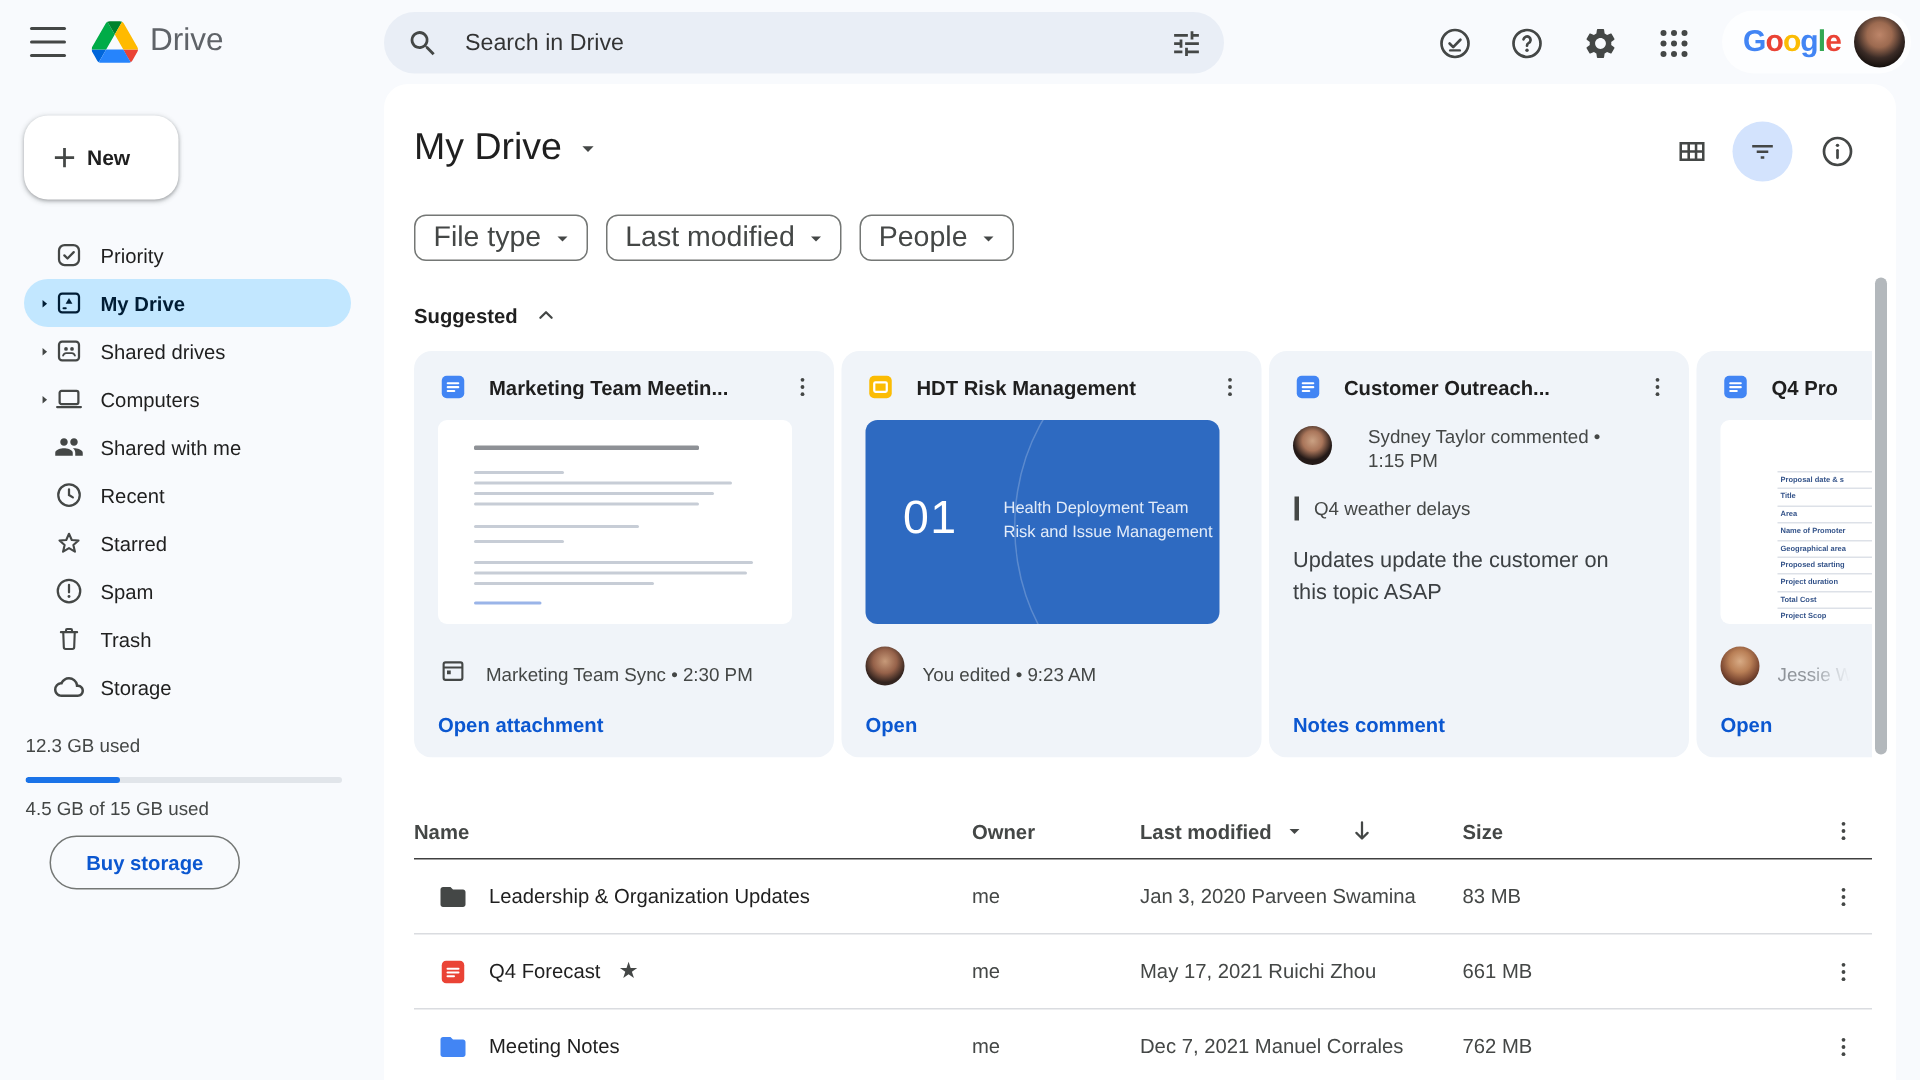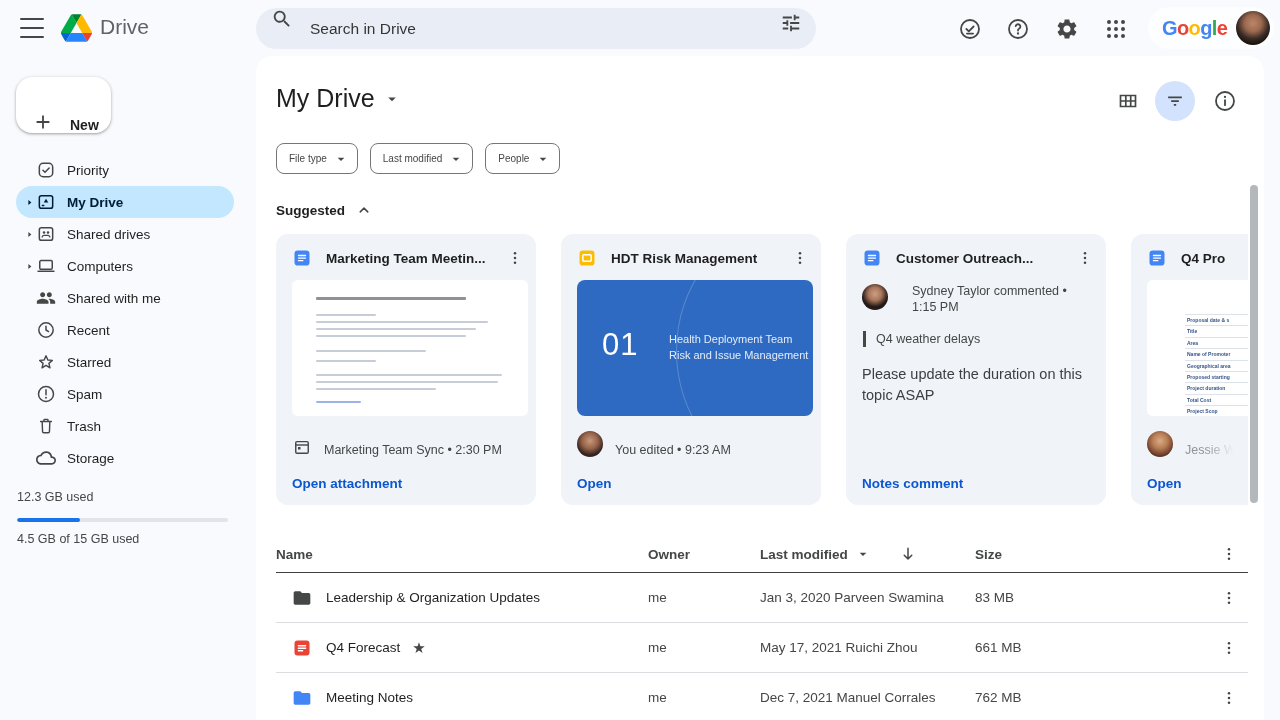--- a/index.html
+++ b/index.html
@@ -6,40 +6,40 @@
   body{width:1280px;height:720px;position:relative;overflow:hidden;background:#f8fafd;
        font-family:"Liberation Sans",sans-serif;color:#1f1f1f;}
   svg{display:block}
   .ic{color:#444746}
   
   .topbar{position:absolute;left:0;top:0;width:1280px;height:56px}
   .hamburger{position:absolute;left:20px;top:18px;width:24px;height:20px;display:flex;flex-direction:column;justify-content:space-between;cursor:pointer;background:none;border:0;padding:0}
   .hamburger span{display:block;height:2.4px;background:#444746;border-radius:2px}
   .drive-logo{position:absolute;left:61px;top:14px;width:31px;height:28px}
   .app-name{position:absolute;left:100px;top:15px;font-size:21px;color:#5f6368}
-  .searchbar{position:absolute;left:256px;top:8px;width:560px;height:41px;border-radius:21px;background:#e9eef6;display:flex;padding:0 10px 0 15px;box-sizing:border-box}
+  .searchbar{position:absolute;left:256px;top:8px;width:560px;height:41px;border-radius:21px;background:#e9eef6;display:flex;align-items:center;padding:0 10px 0 15px;box-sizing:border-box}
   .searchbar .mag{width:22px;height:22px}
   .search-input{flex:1;margin-left:15px;border:0;background:transparent;outline:none;font-family:"Liberation Sans",sans-serif;font-size:15.5px;color:#1f1f1f}
   .search-input::placeholder{color:#1f1f1f;opacity:.9}
   .tune-btn{width:30px;height:30px;border:0;background:none;padding:0;cursor:pointer;display:flex;align-items:center;justify-content:center}
   .tb-btn{position:absolute;top:16px;width:26px;height:26px;border:0;background:none;padding:0;cursor:pointer}
   .tb-btn svg{width:24px;height:24px}
   .account-pill{position:absolute;left:1148px;top:7px;height:42px;border-radius:21px;background:rgba(255,255,255,.72);display:flex;align-items:center;padding:0 4px 0 14px;box-sizing:border-box}
   .google-word{font-size:20px;font-weight:bold;letter-spacing:-.6px;cursor:pointer}
   .avatar{border-radius:50%}
   .av-woman{background:radial-gradient(circle at 50% 36%,#bd8569 0%,#9c6a50 30%,#3a2b26 56%,#15100d 78%)}
   .av-sydney{background:radial-gradient(circle at 50% 38%,#caa183 0%,#a9755a 32%,#241a18 62%)}
   .av-editor{background:radial-gradient(circle at 50% 38%,#c79a79 0%,#96624a 38%,#33241f 68%)}
   .av-man{background:radial-gradient(circle at 50% 38%,#d8ab85 0%,#b97f56 35%,#7e4a33 62%,#45291e 82%)}
   .avatar-top{width:34px;height:34px;margin-left:9px;cursor:pointer}
   
   .sidebar{position:absolute;left:0;top:56px;width:256px;bottom:0}
   .new-btn{position:absolute;left:16px;top:21px;height:56px;border-radius:16px;background:#fff;border:0;cursor:pointer;
            box-shadow:0 1px 2px rgba(60,64,67,.3),0 1px 3px 1px rgba(60,64,67,.15);
-           display:flex;align-items:flex-end;gap:16px;padding:0 12px 0 16px;font-family:"Liberation Sans",sans-serif;font-size:14px;font-weight:bold;color:#1f1f1f}
+           display:flex;align-items:center;gap:4px;padding:0 32px 0 16px;font-family:"Liberation Sans",sans-serif;font-size:14px;font-weight:bold;color:#1f1f1f}
   .nav{position:absolute;left:16px;top:98px;width:218px}
   .nav-item{height:32px;border-radius:16px;display:flex;align-items:center;padding-left:6px;cursor:pointer;font-size:13.5px;color:#1f1f1f}
   .nav-item.selected{background:#c2e7ff;color:#001d35;font-weight:bold}
   .nav-item.selected .ic{color:#001d35}
   .nav-arrow{width:14px;height:14px;display:flex;align-items:center;justify-content:center;flex:0 0 14px}
   .nav-arrow svg{width:9px;height:9px}
   .nav-icon{width:20px;height:20px;flex:0 0 20px;margin-left:0}
   .nav-icon svg{width:20px;height:20px}
   .nav-label{margin-left:11px;white-space:nowrap}
   .storage-used{position:absolute;left:17px;top:434px;font-size:12.5px;color:#444746}
@@ -50,25 +50,25 @@
            font-family:"Liberation Sans",sans-serif;font-size:13.5px;font-weight:bold;color:#0b57d0}
   
   .main{position:absolute;left:256px;top:56px;width:1008px;height:664px;background:#fff;border-radius:16px 16px 0 0;overflow:hidden}
   .page-title{position:absolute;left:20px;top:28px;display:flex;align-items:center;gap:8px;cursor:pointer}
   .page-title .t{font-size:25px;color:#1f1f1f}
   .view-grid{position:absolute;left:860px;top:33px;width:24px;height:24px;border:0;background:none;padding:0;cursor:pointer}
   .view-filter{position:absolute;left:899px;top:25px;width:40px;height:40px;border-radius:50%;background:#d3e3fd;border:0;cursor:pointer;display:flex;align-items:center;justify-content:center}
   .view-info{position:absolute;left:957px;top:33px;width:24px;height:24px;border:0;background:none;padding:0;cursor:pointer}
   .chips{position:absolute;left:20px;top:87px;display:flex;gap:12px}
   .chip{height:31px;box-sizing:border-box;border:1px solid #747775;border-radius:8px;background:#fff;cursor:pointer;
-        display:inline-flex;align-items:center;gap:6px;padding:0 8px 0 12px;font-family:"Liberation Sans",sans-serif;font-size:10px;color:#444746}
+        display:inline-flex;align-items:center;gap:6px;padding:0 8px 0 12px;font-family:"Liberation Sans",sans-serif;font-size:19px;color:#444746}
   .suggested-row{position:absolute;left:20px;top:145px;display:flex;align-items:center;gap:10px;font-size:13.5px;font-weight:bold;color:#1f1f1f;cursor:pointer}
   
   .cards{position:absolute;left:20px;top:178px;right:16px;height:271px;overflow:hidden}
-  .card{position:absolute;top:0;width:260px;height:271px;border-radius:12px;background:#f0f4f9}
+  .card{position:absolute;top:0;width:280px;height:271px;border-radius:12px;background:#f0f4f9}
   .card-head{position:absolute;left:16px;top:13px;right:8px;height:22px;display:flex;align-items:center}
   .file-icon{width:20px;height:20px;flex:0 0 20px}
   .card-title{margin-left:14px;flex:1;font-size:13.5px;font-weight:bold;color:#1f1f1f;white-space:nowrap;overflow:hidden}
   .kebab-btn{width:22px;height:22px;border:0;background:none;padding:0;cursor:pointer;flex:0 0 22px}
   .kebab-btn svg{width:18px;height:18px}
   .thumb{position:absolute;left:16px;top:46px;width:236px;height:136px;border-radius:6px}
   .thumb-doc{background:#fff}
   .gl{position:absolute;height:2px;background:#c7cdd6;border-radius:1px}
   .thumb-slide{background:#2e6ac1;border-radius:8px;overflow:hidden}
   .slide-num{position:absolute;left:25px;top:47px;font-size:31px;color:#fff;letter-spacing:1px}
@@ -406,20 +406,21 @@
         </span>
       <span class="nav-label">Storage</span>
     </div>
   </div>
 
   <div class="storage-used">12.3 GB used</div>
   <div class="progress">
       <div class="progress-fill" style="width: 30%;"></div>
     </div>
   <div class="storage-quota">4.5 GB of 15 GB used</div>
+  <button class="buy-btn">Buy storage</button>
 </div>
 
 <div class="main">
 
   <div class="page-title">
     <span class="t">My Drive</span>
     <svg class="caret-sm ic">
         <use href="#i-caretd"></use>
       </svg>
   </div>
@@ -543,21 +544,21 @@
           </button>
       </div>
       <div class="c3-author">
         <div class="avatar foot-avatar av-sydney"></div>
         <div class="lines">
           <div>Sydney Taylor commented •</div>
           <div>1:15 PM</div>
         </div>
       </div>
       <div class="c3-quote">Q4 weather delays</div>
-      <div class="c3-body">Please update the duration on this topic ASAP</div>
+      <div class="c3-body">Updates update the customer on this topic ASAP</div>
       <a class="card-action">Notes comment</a>
     </div>
 
     <div class="card card4" style="left:855px">
       <div class="card-head">
         <svg class="file-icon">
             <use href="#i-docs"></use>
           </svg>
         <span class="card-title">Q4 Pro</span>
       </div>

